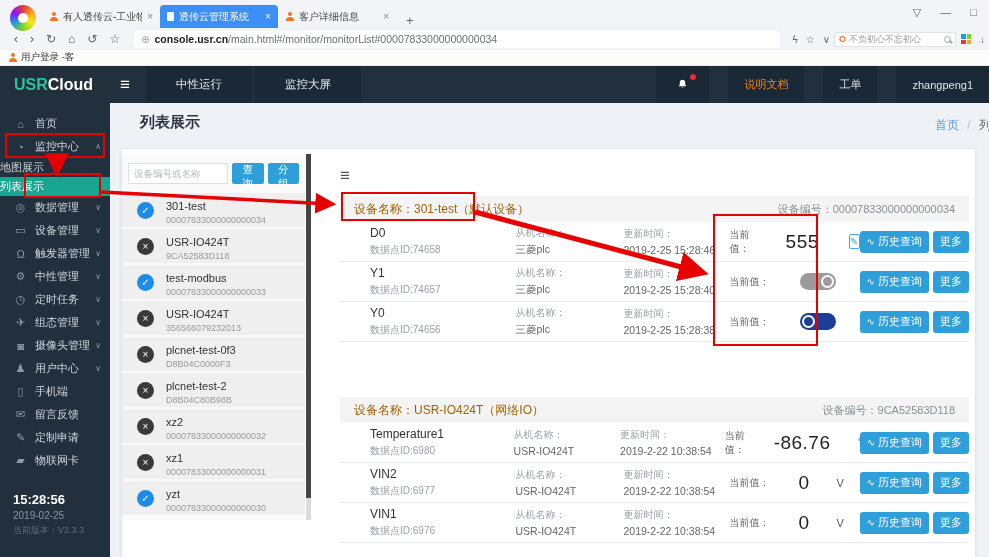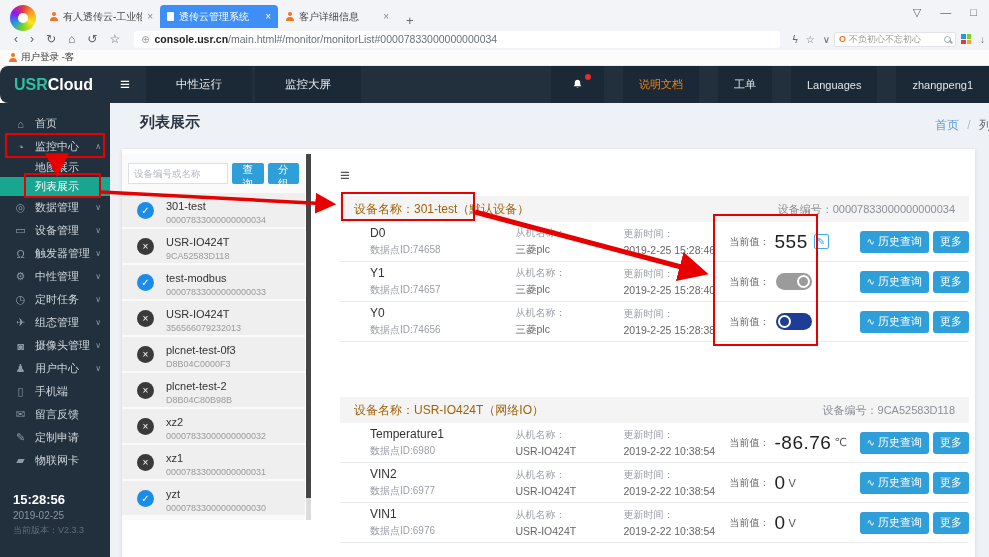--- a/index.html
+++ b/index.html
@@ -35,39 +35,39 @@
   .q-logo { color:#f07422; font-weight:bold; }
   .mag { width:7px; height:7px; border:1.5px solid #9aa; border-radius:50%; position:relative; margin-left:auto; flex:none; }
   .mag::after { content:""; position:absolute; width:4px; height:1.5px; background:#9aa; right:-3px; bottom:-1px; transform:rotate(45deg); }
   .grid4 { width:10px; height:10px; display:grid; grid-template-columns:1fr 1fr; gap:1px; margin:0 5px; flex:none; }
   .grid4 i { display:block; }
   .grid4 i:nth-child(1){background:#1e9be0}.grid4 i:nth-child(2){background:#7ed321}
   .grid4 i:nth-child(3){background:#e23b3b}.grid4 i:nth-child(4){background:#f5a623}
   .bm-row { position:absolute; top:50px; left:0; width:989px; height:16px; background:#fcfcfd; border-bottom:1px solid #e9eaee; display:flex; align-items:center; padding-left:8px; gap:4px; font-size:9.5px; color:#333; }
 
   
-  .appbar { position:absolute; top:66px; left:0; width:989px; height:37px; background:#222f3d; display:flex; align-items:stretch;border-radius:8px; }
+  .appbar { position:absolute; top:66px; left:0; width:989px; height:37px; background:#222f3d; display:flex; align-items:stretch; }
   .applogo { width:108px; display:flex; align-items:center; padding-left:14px; font-size:16px; font-weight:bold; white-space:nowrap; }
   .logo-usr { color:#2fbfa3; } .logo-cloud { color:#fff; }
   .hamb { color:#fff; font-size:17px; display:flex; align-items:center; padding:0 12px; }
   .appmenu { display:flex; gap:3px; margin-left:4px; }
   .appmenu .mitem { background:#1b2836; color:#e8ecf0; font-size:11.5px; display:flex; align-items:center; padding:0 30px; }
   .app-right { margin-left:auto; display:flex; gap:19px; }
   .app-right .ritem { background:#1b2836; color:#dfe5ea; font-size:11px; display:flex; align-items:center; padding:0 16px; position:relative; white-space:nowrap; }
   .ritem.bell-item { padding:0 20px; }
   .bell-dot { position:absolute; top:8px; right:13px; width:6px; height:6px; border-radius:50%; background:#e82b2b; }
   .ritem.doc { color:#f08519; }
 
   
   .sidebar { position:absolute; top:103px; left:0; width:110px; height:454px; background:#222f3d; }
   .sb-list { padding-top:9px; }
   .sb-item { height:23px; display:flex; align-items:center; padding-left:13px; color:#cfd6dc; font-size:11px; }
   .sb-ico { width:15px; margin-right:7px; color:#8d99a5; font-size:11px; text-align:center; }
   .sb-arrow { margin-left:auto; margin-right:9px; color:#8d99a5; font-size:8px; }
-  .sb-sub { height:19px; display:flex; align-items:center; padding-left:35px; color:#cfd6dc; font-size:11px; }
+  .sb-sub { height:19px; display:flex; align-items:center; color:#cfd6dc; font-size:11px; }
   .sb-sub.active { background:#18a690; color:#fff; }
   .sb-clock { position:absolute; left:13px; bottom:20px; }
   .sb-time { color:#fff; font-size:13px; font-weight:bold; }
   .sb-date { color:#8b97a3; font-size:10px; margin-top:3px; }
   .sb-ver { color:#5f6d7b; font-size:9px; margin-top:3px; white-space:nowrap; }
 
   
   .main { position:absolute; left:110px; top:103px; width:879px; height:454px; background:#eef1f5; }
   .page-title { position:absolute; left:30px; top:10px; font-size:15px; font-weight:bold; color:#2a3442; }
   .crumbs { position:absolute; left:825px; top:14px; font-size:12px; white-space:nowrap; }
@@ -96,21 +96,21 @@
   .section { margin:12px 6px 0 22px; }
   .sec2 { margin-top:55px; }
   .sec-head { height:26px; background:#f4f4f4; display:flex; align-items:center; padding:0 14px; font-size:12px; }
   .sec-title { color:#a16207; } .sec-no { margin-left:auto; color:#8a8f96; font-size:11px; }
   .row { height:40px; display:flex; align-items:center; border-bottom:1px solid #ececec; }
   .c-name { width:155px; padding-left:4px;margin-left:26px; }
   .dp-name { font-size:12px; color:#333; }
   .dp-id { font-size:10px; color:#9a9fa6; margin-top:3px; }
   .c-col { width:112px; } .c-time { width:110px; }
   .lab { font-size:10px; color:#9a9fa6; } .val { font-size:10.5px; color:#666; margin-top:3px; }
-  .c-value { width:135px; display:flex; align-items:center; }
+  .c-value { width:135px; display:flex; align-items:center;gap:24px; }
   .cv-lab { font-size:10px; color:#666; }
   .big-val { font-size:19px; color:#1f1f1f; margin-left:5px; letter-spacing:.5px; }
   .unit { font-size:11px; color:#555; margin-left:3px; }
   .edit-ico { width:15px; height:15px; border:1px solid #41a9ee; border-radius:2px; color:#41a9ee; font-size:10px;
               display:inline-flex; align-items:center; justify-content:center; margin-left:6px; }
   .toggle { width:36px; height:17px; border-radius:9px; position:relative; margin-left:6px; display:inline-block; }
   .toggle.off { background:#9b9b9b; } .toggle.on { background:#1e3d96; }
   .knob { position:absolute; top:2px; width:13px; height:13px; border:2px solid #fff; border-radius:50%; }
   .toggle.off .knob { right:2px; } .toggle.on .knob { left:2px; }
   .c-actions { margin-left:auto; display:flex; gap:4px; }
@@ -191,21 +191,20 @@
   </div>
   <div class="app-right">
     <div class="ritem bell-item">
       <svg width="13" height="13" viewBox="0 0 24 24">
           <path d="M12 3c-3 0-5 2.2-5 5v4l-1.8 3.2h13.6L17 12V8c0-2.8-2-5-5-5zM10.3 17a1.9 1.9 0 0 0 3.4 0z" fill="#fff"></path>
         </svg>
       <span class="bell-dot"></span>
     </div>
     <div class="ritem doc">说明文档</div>
     <div class="ritem">工单</div>
-    <div class="ritem">Languages</div>
     <div class="ritem">zhangpeng1</div>
   </div>
 </div>
 
 <div class="sidebar">
   <div class="sb-list">
     <div class="sb-item">
       <span class="sb-ico">⌂</span>
       <span>首页</span>
     </div>

